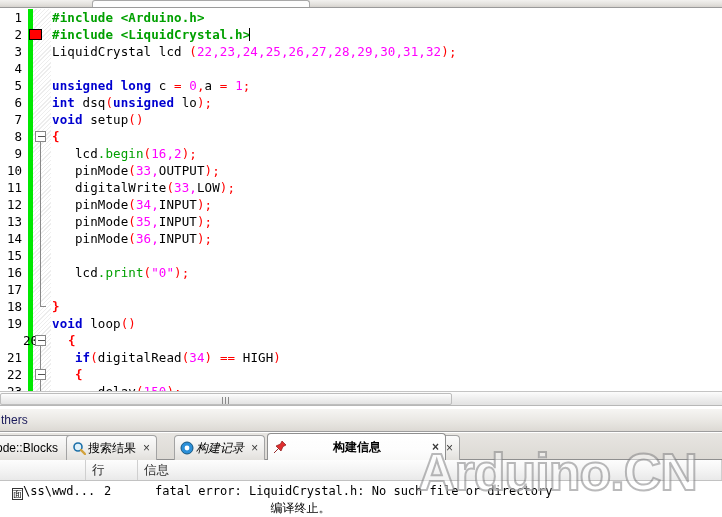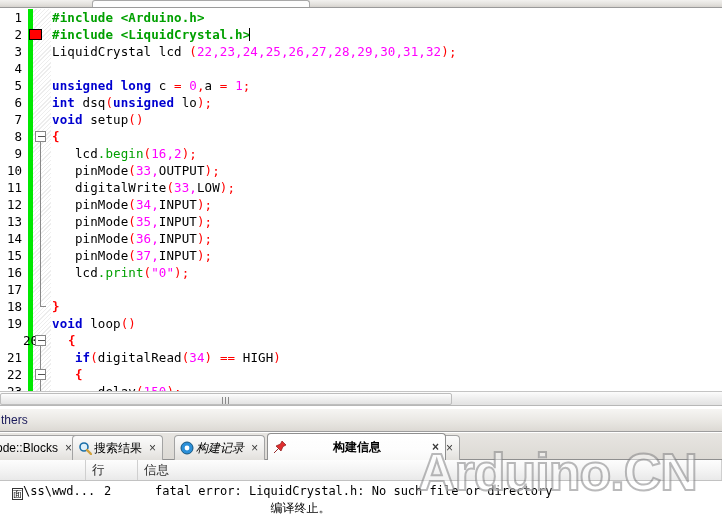--- a/index.html
+++ b/index.html
@@ -306,21 +306,21 @@
         <div class="row" style="top: 68px; position: absolute; left: 0px; width: 722px;"><span class="ln">5</span><span class="code"><span class="s-kw">unsigned long</span><span class="s-id"> c </span><span class="s-op">=</span><span class="s-id"> </span><span class="s-num">0</span><span class="s-op">,</span><span class="s-id">a </span><span class="s-op">=</span><span class="s-id"> </span><span class="s-num">1</span><span class="s-op">;</span></span></div>
         <div class="row" style="top: 85px; position: absolute; left: 0px; width: 722px;"><span class="ln">6</span><span class="code"><span class="s-kw">int</span><span class="s-id"> dsq</span><span class="s-op">(</span><span class="s-kw">unsigned</span><span class="s-id"> lo</span><span class="s-op">)</span><span class="s-op">;</span></span></div>
         <div class="row" style="top: 102px; position: absolute; left: 0px; width: 722px;"><span class="ln">7</span><span class="code"><span class="s-kw">void</span><span class="s-id"> setup</span><span class="s-op">()</span></span></div>
         <div class="row" style="top: 119px; position: absolute; left: 0px; width: 722px;"><span class="ln">8</span><span class="code"><span class="s-brace">{</span></span></div>
         <div class="row" style="top: 136px; position: absolute; left: 0px; width: 722px;"><span class="ln">9</span><span class="code"><span class="s-id">   lcd</span><span class="s-green">.begin</span><span class="s-op">(</span><span class="s-num">16</span><span class="s-num">,</span><span class="s-num">2</span><span class="s-op">)</span><span class="s-op">;</span></span></div>
         <div class="row" style="top: 153px; position: absolute; left: 0px; width: 722px;"><span class="ln">10</span><span class="code"><span class="s-id">   pinMode</span><span class="s-op">(</span><span class="s-num">33</span><span class="s-num">,</span><span class="s-id">OUTPUT</span><span class="s-op">)</span><span class="s-op">;</span></span></div>
         <div class="row" style="top: 170px; position: absolute; left: 0px; width: 594px;"><span class="ln">11</span><span class="code"><span class="s-id">   digitalWrite</span><span class="s-op">(</span><span class="s-num">33</span><span class="s-num">,</span><span class="s-id">LOW</span><span class="s-op">)</span><span class="s-op">;</span></span></div>
         <div class="row" style="top: 187px; position: absolute; left: 0px; width: 722px;"><span class="ln">12</span><span class="code"><span class="s-id">   pinMode</span><span class="s-op">(</span><span class="s-num">34</span><span class="s-num">,</span><span class="s-id">INPUT</span><span class="s-op">)</span><span class="s-op">;</span></span></div>
         <div class="row" style="top: 204px; position: absolute; left: 0px; width: 722px;"><span class="ln">13</span><span class="code"><span class="s-id">   pinMode</span><span class="s-op">(</span><span class="s-num">35</span><span class="s-num">,</span><span class="s-id">INPUT</span><span class="s-op">)</span><span class="s-op">;</span></span></div>
         <div class="row" style="top: 221px; position: absolute; left: 0px; width: 722px;"><span class="ln">14</span><span class="code"><span class="s-id">   pinMode</span><span class="s-op">(</span><span class="s-num">36</span><span class="s-num">,</span><span class="s-id">INPUT</span><span class="s-op">)</span><span class="s-op">;</span></span></div>
-        <div class="row" style="top: 238px; position: absolute; left: 0px; width: 664px; padding-left: 23px;"><span class="ln">15</span><span class="code"><span class="s-id">   pinMode</span><span class="s-op">(</span><span class="s-num">37</span><span class="s-num">,</span><span class="s-id">INPUT</span><span class="s-op">)</span><span class="s-op">;</span></span></div>
+        <div class="row" style="top: 238px; position: absolute; left: 0px; width: 664px; padding-left: 23px;"><span class="ln">15</span></div>
         <div class="row" style="top: 255px; position: absolute; left: 0px; width: 722px;"><span class="ln">16</span><span class="code"><span class="s-id">   lcd</span><span class="s-green">.print</span><span class="s-op">(</span><span class="s-str">"0"</span><span class="s-op">)</span><span class="s-op">;</span></span></div>
         <div class="row" style="top: 272px; position: absolute; left: 0px; width: 722px;"><span class="ln">17</span><span class="code"></span></div>
         <div class="row" style="top: 289px; position: absolute; left: 0px; width: 722px;"><span class="ln">18</span><span class="code"><span class="s-brace">}</span></span></div>
         <div class="row" style="top: 306px; position: absolute; left: 0px; width: 622px; text-decoration: underline;"><span class="ln">19</span><span class="code"><span class="s-kw">void</span><span class="s-id"> loop</span><span class="s-op">()</span></span></div>
         <div class="row" style="top: 323px; position: absolute; left: 16px; width: 722px;"><span class="ln">20</span><span class="code"><span class="s-brace">{</span></span></div>
         <div class="row" style="top: 340px; position: absolute; left: 0px; width: 722px;"><span class="ln">21</span><span class="code"><span class="s-id">   </span><span class="s-kw">if</span><span class="s-op">(</span><span class="s-id">digitalRead</span><span class="s-op">(</span><span class="s-num">34</span><span class="s-op">)</span><span class="s-id"> </span><span class="s-op">==</span><span class="s-id"> HIGH</span><span class="s-op">)</span></span></div>
         <div class="row" style="top: 357px; position: absolute; left: 0px; width: 722px;"><span class="ln">22</span><span class="code"><span class="s-brace">   {</span></span></div>
         <div class="row" style="top: 374px; position: absolute; left: 0px; width: 722px;"><span class="ln">23</span><span class="code"><span class="s-id">      delay</span><span class="s-op">(</span><span class="s-num">150</span><span class="s-op">)</span><span class="s-op">;</span></span></div>
       </div>
   <div class="fold-box" style="top: 122px;"></div>
@@ -341,21 +341,21 @@
   <div class="status-bar">
     <span class="status-text">thers</span>
   </div>
 
   <div class="tabbar" id="tabbar">
     <div class="tabbar-base"></div>
   <div class="tab" style="left: -12px;">
         <span class="tab-label">ode::Blocks</span>
         <span class="tab-close">×</span>
       </div>
-      <div class="tab" style="left: 72px; text-align: center;">
+      <div class="tab" style="left: 66px; text-align: center;">
         <span class="tab-icon"><svg width="14" height="14" viewBox="0 0 14 14">
             <circle cx="6" cy="6" r="4" fill="#dff1fb" stroke="#1b6fa8" stroke-width="1.6"></circle>
             <line x1="9" y1="9" x2="13" y2="13" stroke="#d2a13a" stroke-width="2.4" stroke-linecap="round"></line>
           </svg></span>
         <span class="tab-label">搜索结果</span>
         <span class="tab-close">×</span>
       </div>
       <div class="tab" style="left: 174.078px; font-style: italic;">
         <span class="tab-icon"><svg width="14" height="14" viewBox="0 0 14 14">
             <circle cx="7" cy="7" r="6" fill="#2b8fd8"></circle>

